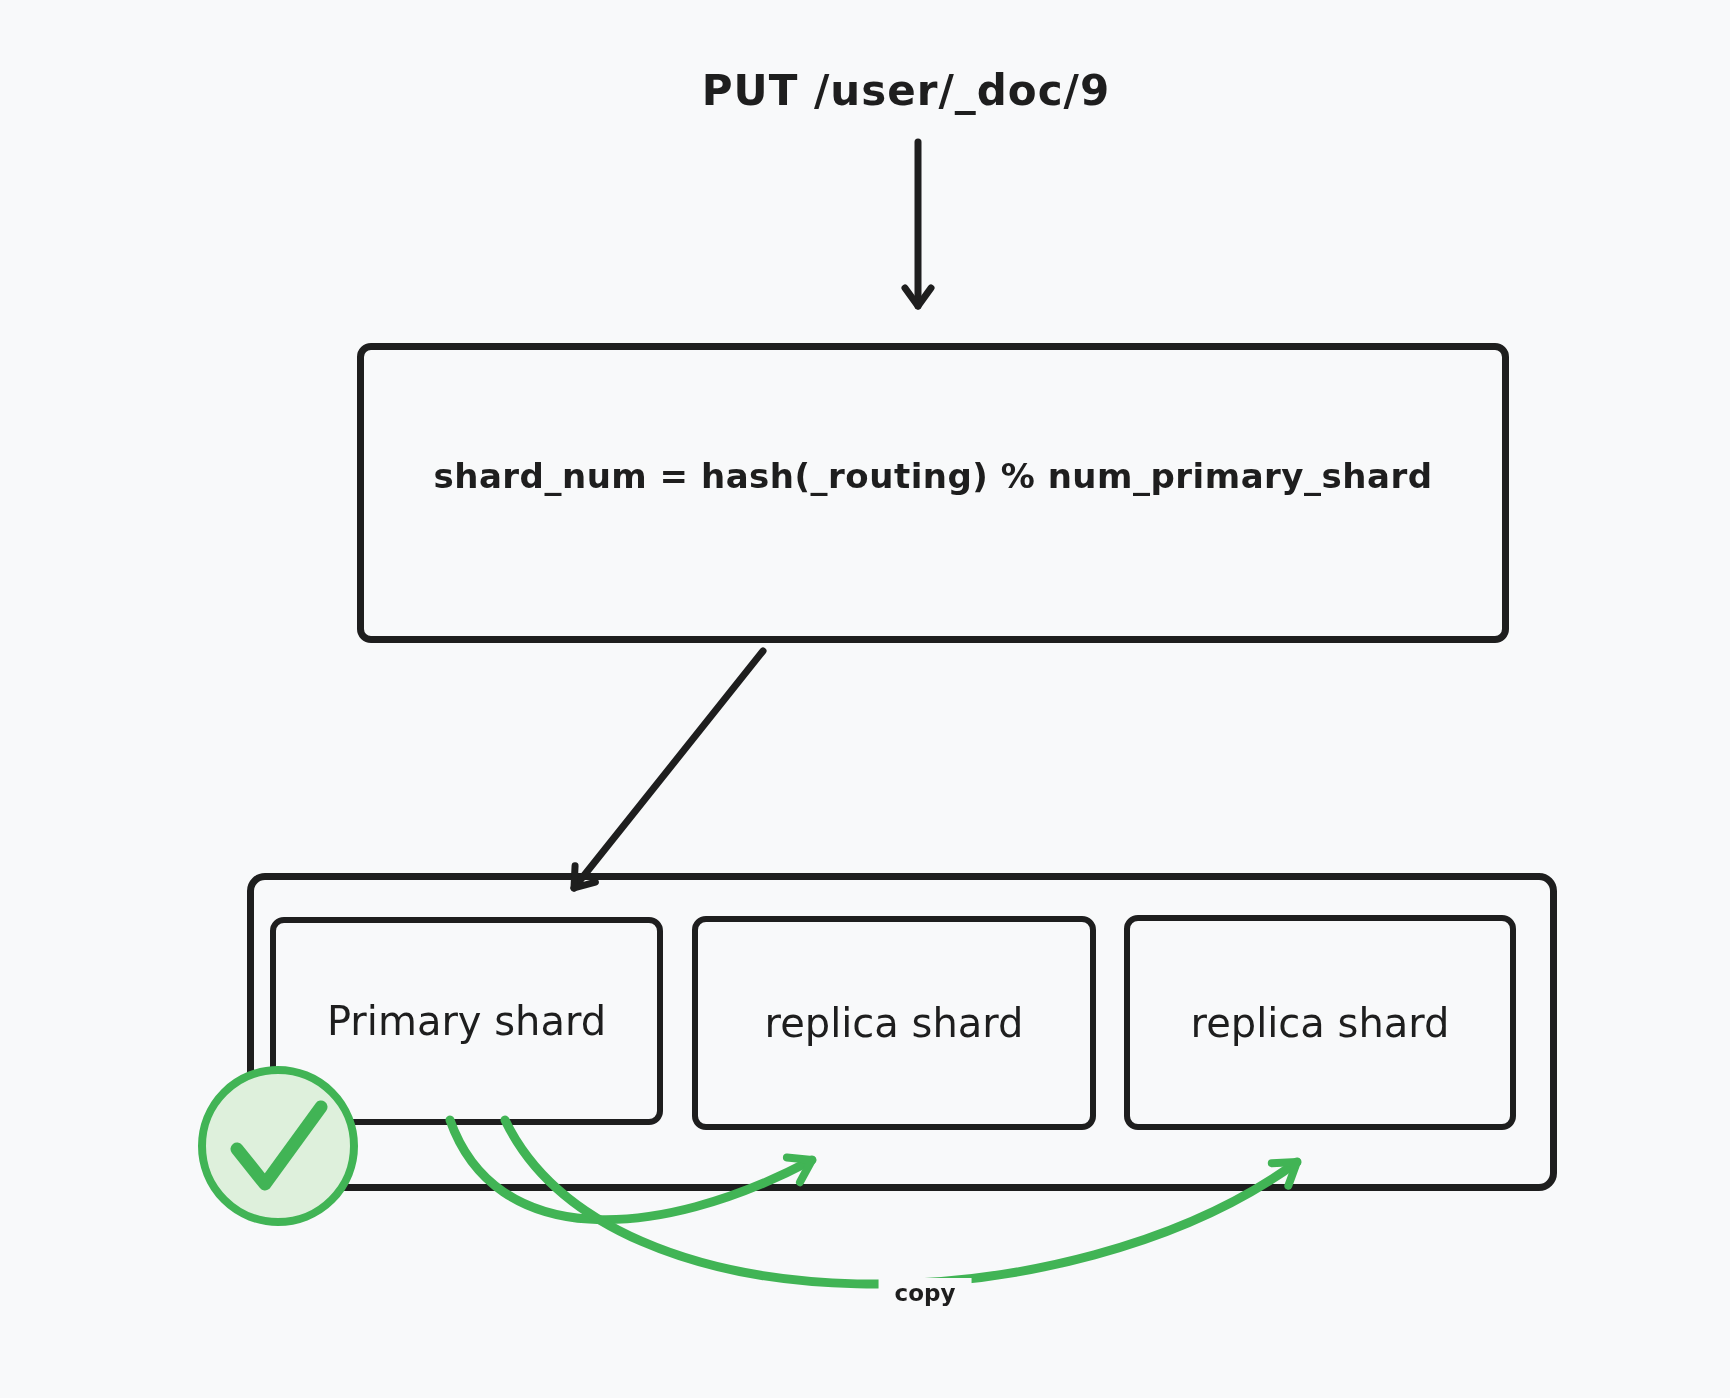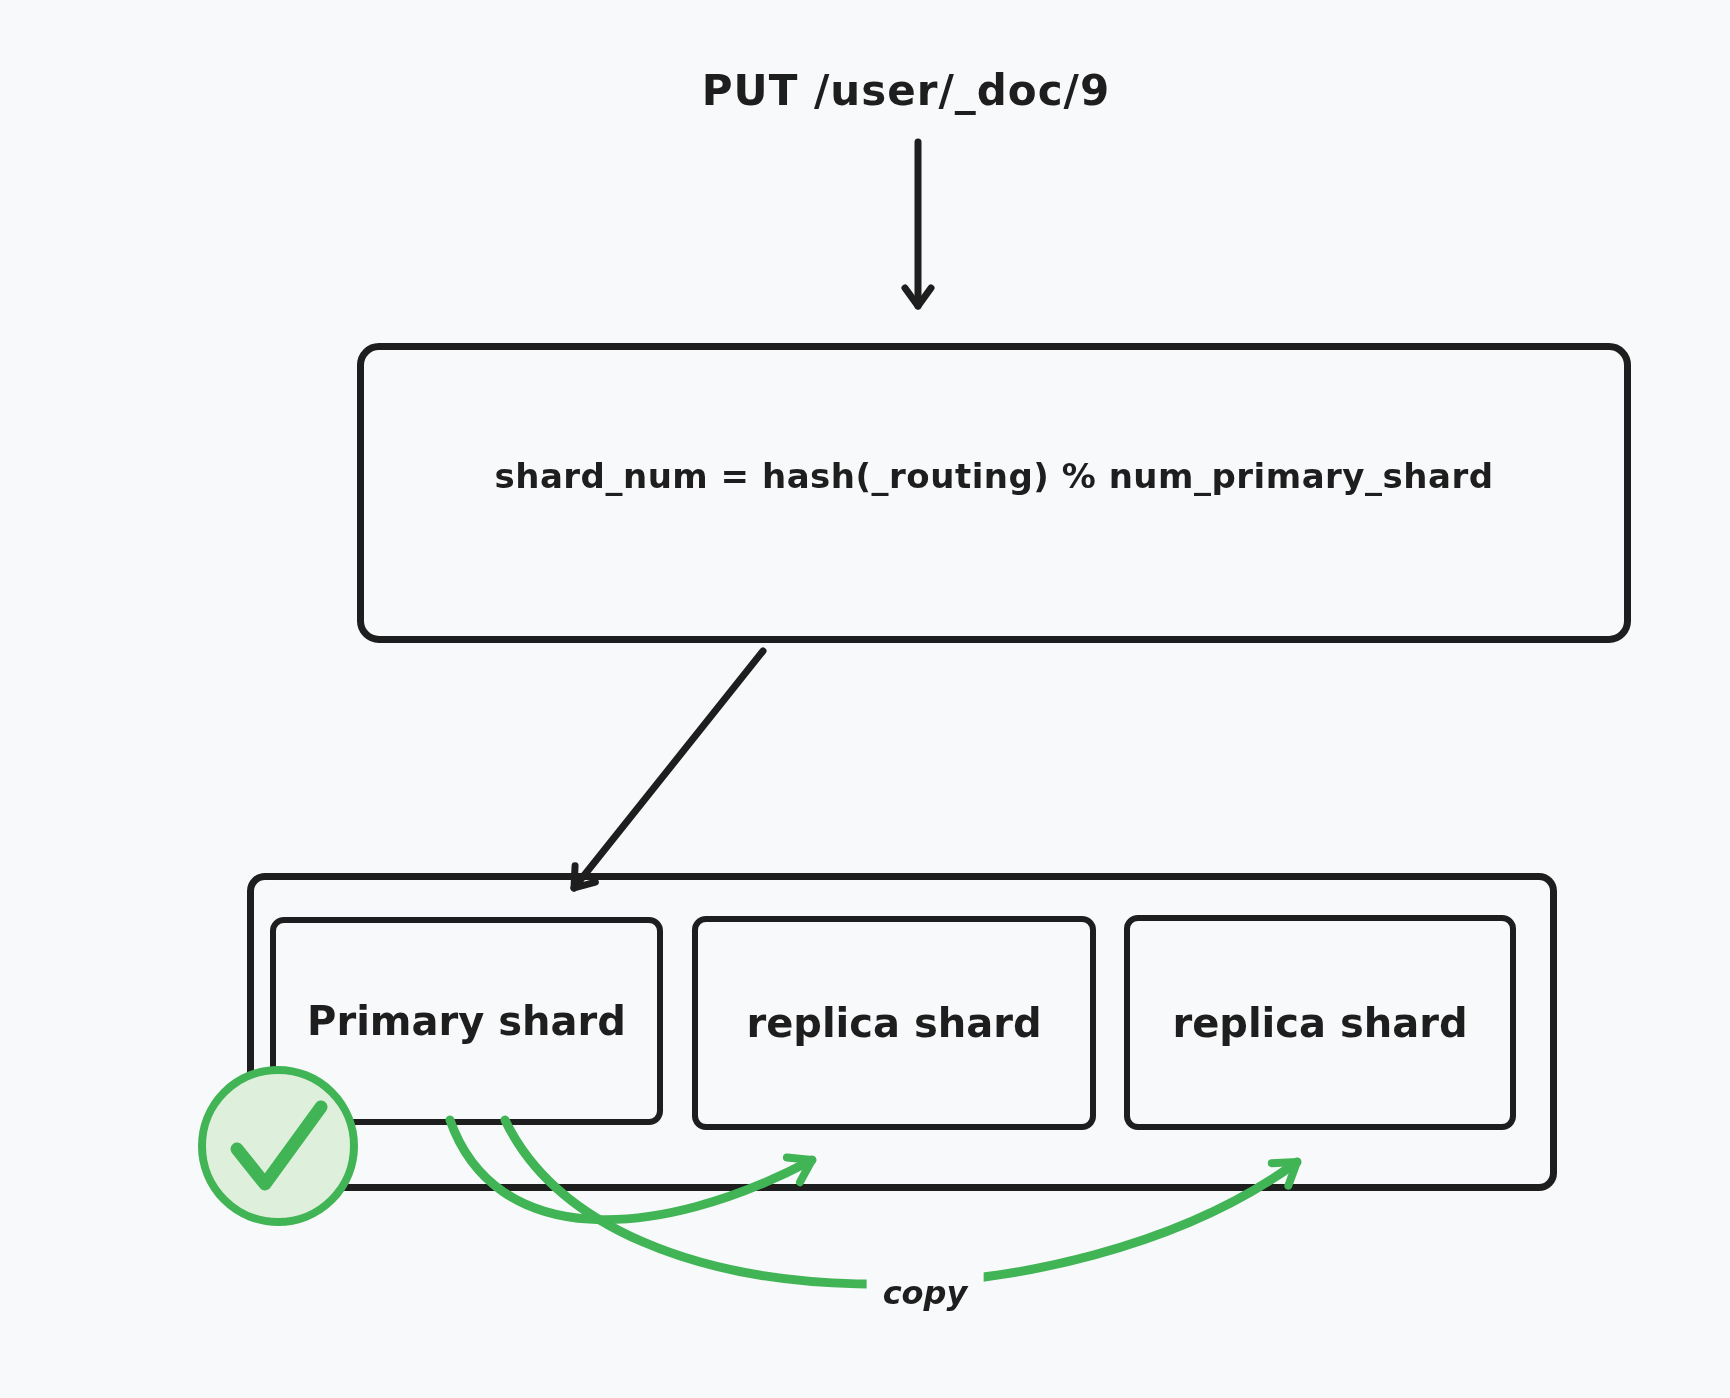--- a/index.html
+++ b/index.html
@@ -16,55 +16,55 @@
     color:var(--ink);
   }
   .canvas{position:relative;width:1730px;height:1398px;background:var(--bg);}
 
   .title{
     position:absolute;left:906px;top:66px;transform:translateX(-50%);
     font-size:42px;font-weight:700;letter-spacing:1px;white-space:nowrap;
   }
 
   .formula-box{
-    position:absolute;left:357px;top:343px;width:1274px;height:300px;
-    border:7px solid var(--ink);border-radius:22px;
+    position:absolute;left:357px;top:343px;width:1152px;height:300px;
+    border:7px solid var(--ink);border-radius:14px;
     display:flex;align-items:center;justify-content:center;
     padding-bottom:34px;
   }
   .formula-text{
     font-size:34px;font-weight:700;letter-spacing:0.5px;white-space:nowrap;
   }
 
   .shard-container{
     position:absolute;left:247px;top:873px;width:1310px;height:318px;
     border:7px solid var(--ink);border-radius:18px;
   }
   .shard-box{
     position:absolute;border:6px solid var(--ink);border-radius:14px;
     display:flex;align-items:center;justify-content:center;
     background:var(--bg);
   }
-  .shard-box span{font-size:40px;font-weight:700;white-space:nowrap;}
+  .shard-box span{font-size:40px;font-weight:400;white-space:nowrap;}
   .primary  {left:270px; top:917px; width:393px; height:208px;}
   .replica1 {left:692px; top:916px; width:404px; height:214px;}
   .replica2 {left:1124px;top:915px; width:392px; height:215px;}
 
   svg.overlay{position:absolute;left:0;top:0;width:1730px;height:1398px;pointer-events:none;}
   .stroke-ink{stroke:var(--ink);fill:none;stroke-linecap:round;stroke-linejoin:round;}
   .stroke-green{stroke:var(--green);fill:none;stroke-linecap:round;stroke-linejoin:round;}
   .mh-ink{fill:none;stroke:var(--ink);stroke-width:7;stroke-linecap:round;stroke-linejoin:round;}
   .mh-green{fill:none;stroke:var(--green);stroke-width:8;stroke-linecap:round;stroke-linejoin:round;}
   .check-circle{fill:var(--greenfill);stroke:var(--green);stroke-width:8;}
   .check-mark{fill:none;stroke:var(--green);stroke-width:13;stroke-linecap:round;stroke-linejoin:round;}
 
   .copy-label{
     position:absolute;left:925px;top:1293px;transform:translate(-50%,-50%);
     background:var(--bg);padding:2px 16px;
-    font-size:32px;font-weight:700;font-style:italic;
+    font-size:23px;font-weight:700;
   }
 </style>
 </head>
 <body>
 
 <div class="canvas">
 
   <div class="title">PUT /user/_doc/9</div>
 
   <div class="formula-box">

